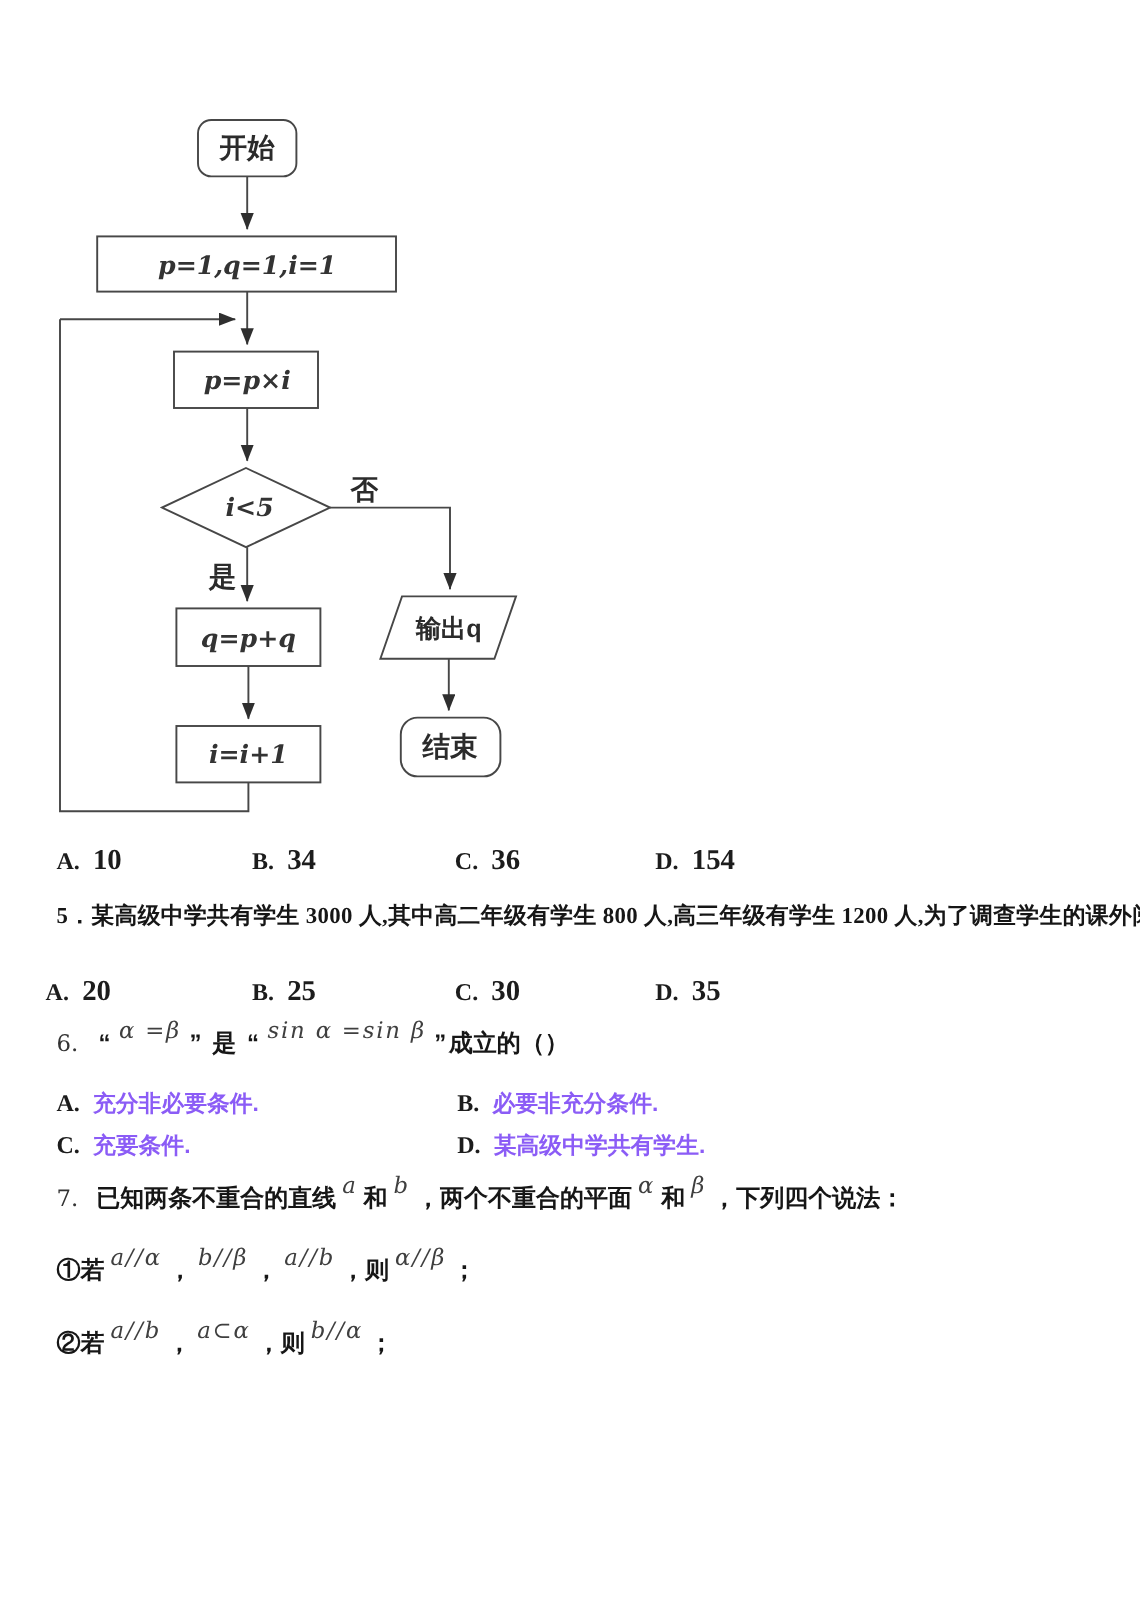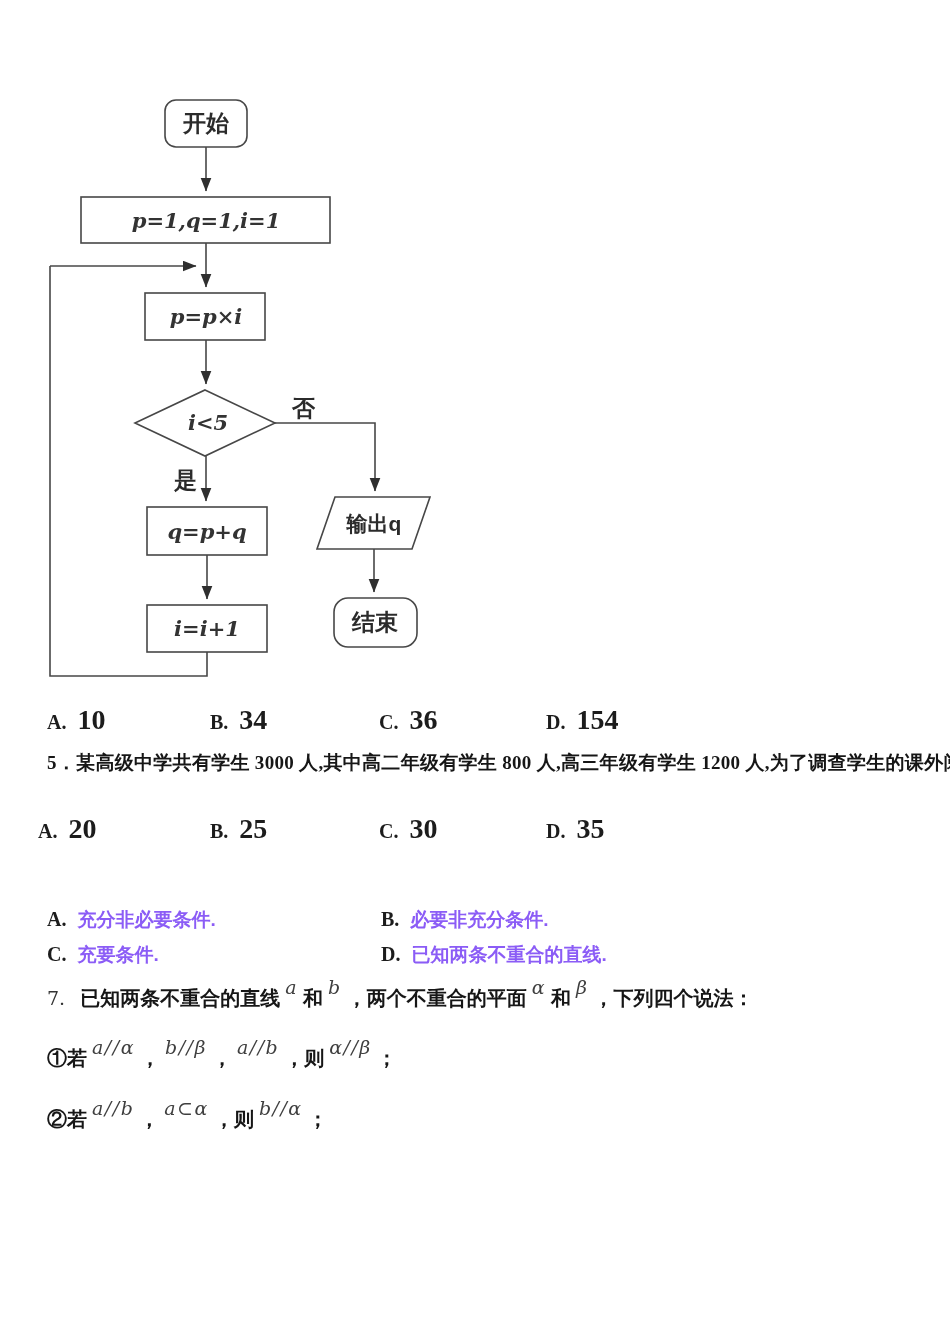--- a/index.html
+++ b/index.html
@@ -5,21 +5,21 @@
   html,body{margin:0;padding:0;background:#ffffff;}
   body{width:950px;height:1344px;position:relative;font-family:"Liberation Sans",sans-serif;overflow:hidden;}
   .page{position:absolute;inset:0;background:#ffffff;text-align:center;}
   svg text{user-select:none;}
   .fc-cjk{font-family:"Liberation Sans",sans-serif;font-weight:700;font-size:23px;fill:#2b2b2b;}
   .fc-cjk-sm{font-family:"Liberation Sans",sans-serif;font-weight:700;font-size:21px;fill:#2b2b2b;}
   .fc-math{font-family:"DejaVu Serif",serif;font-style:italic;font-weight:600;font-size:21px;fill:#333333;}
   .row{position:absolute;left:47px;white-space:nowrap;}
   .opt{position:absolute;white-space:nowrap;}
   .olabel{font-family:"Liberation Serif",serif;font-weight:700;font-size:20px;color:#1c1c1c;margin-right:11px;}
-  .onum{font-family:"Liberation Serif",serif;font-weight:700;font-size:28px;color:#1c1c1c;}
+  .onum{font-family:"Liberation Serif",serif;font-weight:700;font-size:24px;color:#1c1c1c;}
   .ocjk{font-family:"Liberation Sans",sans-serif;font-weight:700;font-size:19px;color:#8b5cf6;}
   .body-text{font-family:"Liberation Serif","Liberation Sans",sans-serif;font-weight:700;font-size:19px;color:#161616;letter-spacing:.3px;}
   .qnum{font-family:"DejaVu Serif",serif;font-weight:400;font-size:19px;color:#333;margin-right:15px;}
   .cjk{font-family:"Liberation Sans",sans-serif;font-weight:700;font-size:20px;color:#161616;}
   .math{font-family:"DejaVu Serif",serif;font-style:italic;font-weight:400;font-size:19px;color:#3f3f3f;position:relative;top:-11px;letter-spacing:1.5px;padding:0 5px;}
   .quote{margin:0 2px;}
   .mid{margin:0 7px;}
 </style>
 </head>
 <body>
@@ -70,24 +70,27 @@
   <span class="opt" style="left:379px;top:704px"><span class="olabel">C.</span><span class="onum">36</span></span>
   <span class="opt" style="left:546px;top:704px"><span class="olabel">D.</span><span class="onum">154</span></span>
 
   <div class="row body-text" style="top:750px">5．某高级中学共有学生 3000 人,其中高二年级有学生 800 人,高三年级有学生 1200 人,为了调查学生的课外阅读时长,现</div>
 
   <span class="opt" style="left:38px;top:813px"><span class="olabel">A.</span><span class="onum">20</span></span>
   <span class="opt" style="left:210px;top:813px"><span class="olabel">B.</span><span class="onum">25</span></span>
   <span class="opt" style="left:379px;top:813px"><span class="olabel">C.</span><span class="onum">30</span></span>
   <span class="opt" style="left:546px;top:813px"><span class="olabel">D.</span><span class="onum">35</span></span>
 
+  <div class="row" style="top:856px">
+    <span class="qnum">6.</span><span class="cjk quote">“</span><span class="math">α =β</span><span class="cjk quote">”</span><span class="cjk mid">是</span><span class="cjk quote">“</span><span class="math">sin α =sin β</span><span class="cjk quote">”</span><span class="cjk">成立的（）</span>
+  </div>
   <span class="opt" style="left:47px;top:907px"><span class="olabel">A.</span><span class="ocjk">充分非必要条件.</span></span>
   <span class="opt" style="left:381px;top:907px"><span class="olabel">B.</span><span class="ocjk">必要非充分条件.</span></span>
   <span class="opt" style="left:47px;top:942px"><span class="olabel">C.</span><span class="ocjk">充要条件.</span></span>
-  <span class="opt" style="left:381px;top:942px"><span class="olabel">D.</span><span class="ocjk">已知两条不重合的直线.</span></span>
+  <span class="opt" style="left:381px;top:942px"><span class="olabel">D.</span><span class="ocjk">某高级中学共有学生.</span></span>
 
   <div class="row" style="top:985px">
     <span class="qnum">7.</span><span class="cjk">已知两条不重合的直线</span><span class="math">a</span><span class="cjk">和</span><span class="math">b</span><span class="cjk">，两个不重合的平面</span><span class="math">α</span><span class="cjk">和</span><span class="math">β</span><span class="cjk">，下列四个说法：</span>
   </div>
 
   <div class="row" style="top:1106px">
     <span class="cjk">②若</span><span class="math">a//b</span><span class="cjk">，</span><span class="math">a⊂α</span><span class="cjk">，则</span><span class="math">b//α</span><span class="cjk">；</span>
   </div>
 
   <div class="row" style="top:1045px">

